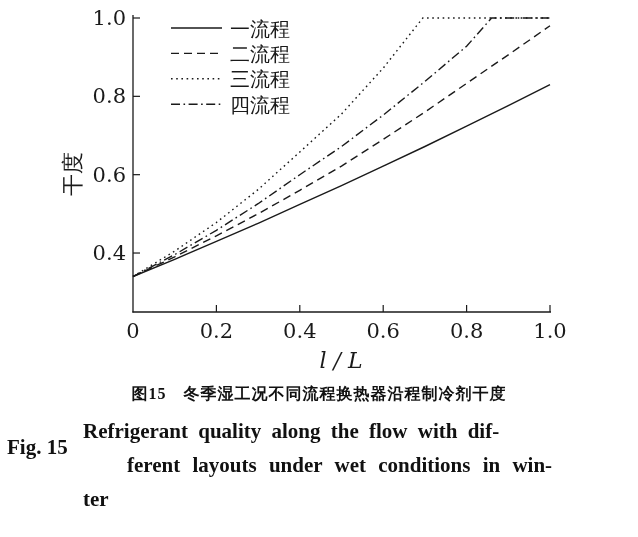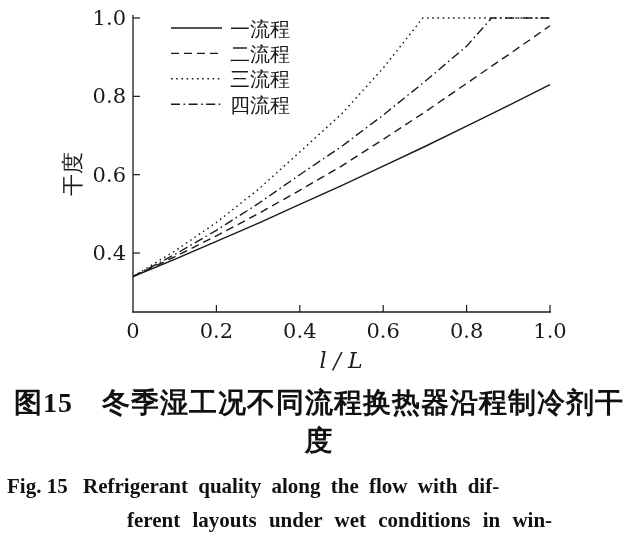--- a/index.html
+++ b/index.html
@@ -3,27 +3,27 @@
 <meta charset="utf-8">
 <style>
   html,body{margin:0;padding:0;background:#ffffff;}
   .page{position:relative;width:638px;height:537px;background:#ffffff;overflow:hidden;
         font-family:"Liberation Serif",serif;color:#111;}
   #chart-svg{display:block;width:638px;height:378px;}
   .tick{font-family:"DejaVu Serif",serif;font-size:21px;fill:#1a1a1a;}
   .axis-label{font-family:"DejaVu Serif",serif;font-size:22px;fill:#1a1a1a;}
   .italic{font-style:italic;}
   .legend-text{font-family:"Liberation Serif","DejaVu Serif",serif;font-size:20px;fill:#1a1a1a;}
-  .caption-zh{margin-top:6px;text-align:center;font-weight:bold;font-size:28px;
+  .caption-zh{margin-top:6px;text-align:center;font-weight:bold;font-size:16px;
               letter-spacing:1px;color:#111;}
   .caption-en{position:relative;margin-top:9px;padding-left:83px;font-weight:bold;
               font-size:21px;line-height:34px;color:#111;}
   .caption-en .line1{word-spacing:5px;}
   .caption-en .line2{word-spacing:7px;margin-left:44px;}
-  .fig-label{position:absolute;left:7px;top:0;}
+  .fig-label{position:absolute;left:7px;top:16px;}
 </style>
 </head>
 <body>
 
 <div class="page">
 
   <svg id="chart-svg" viewBox="0 0 638 378" xmlns="http://www.w3.org/2000/svg">
       <line x1="133" y1="15" x2="133" y2="312.6" stroke="#1a1a1a" stroke-width="1.3"></line>
       <line x1="132.4" y1="312" x2="551" y2="312" stroke="#1a1a1a" stroke-width="1.3"></line>
       <text x="133" y="338" text-anchor="middle" class="tick">0</text>

